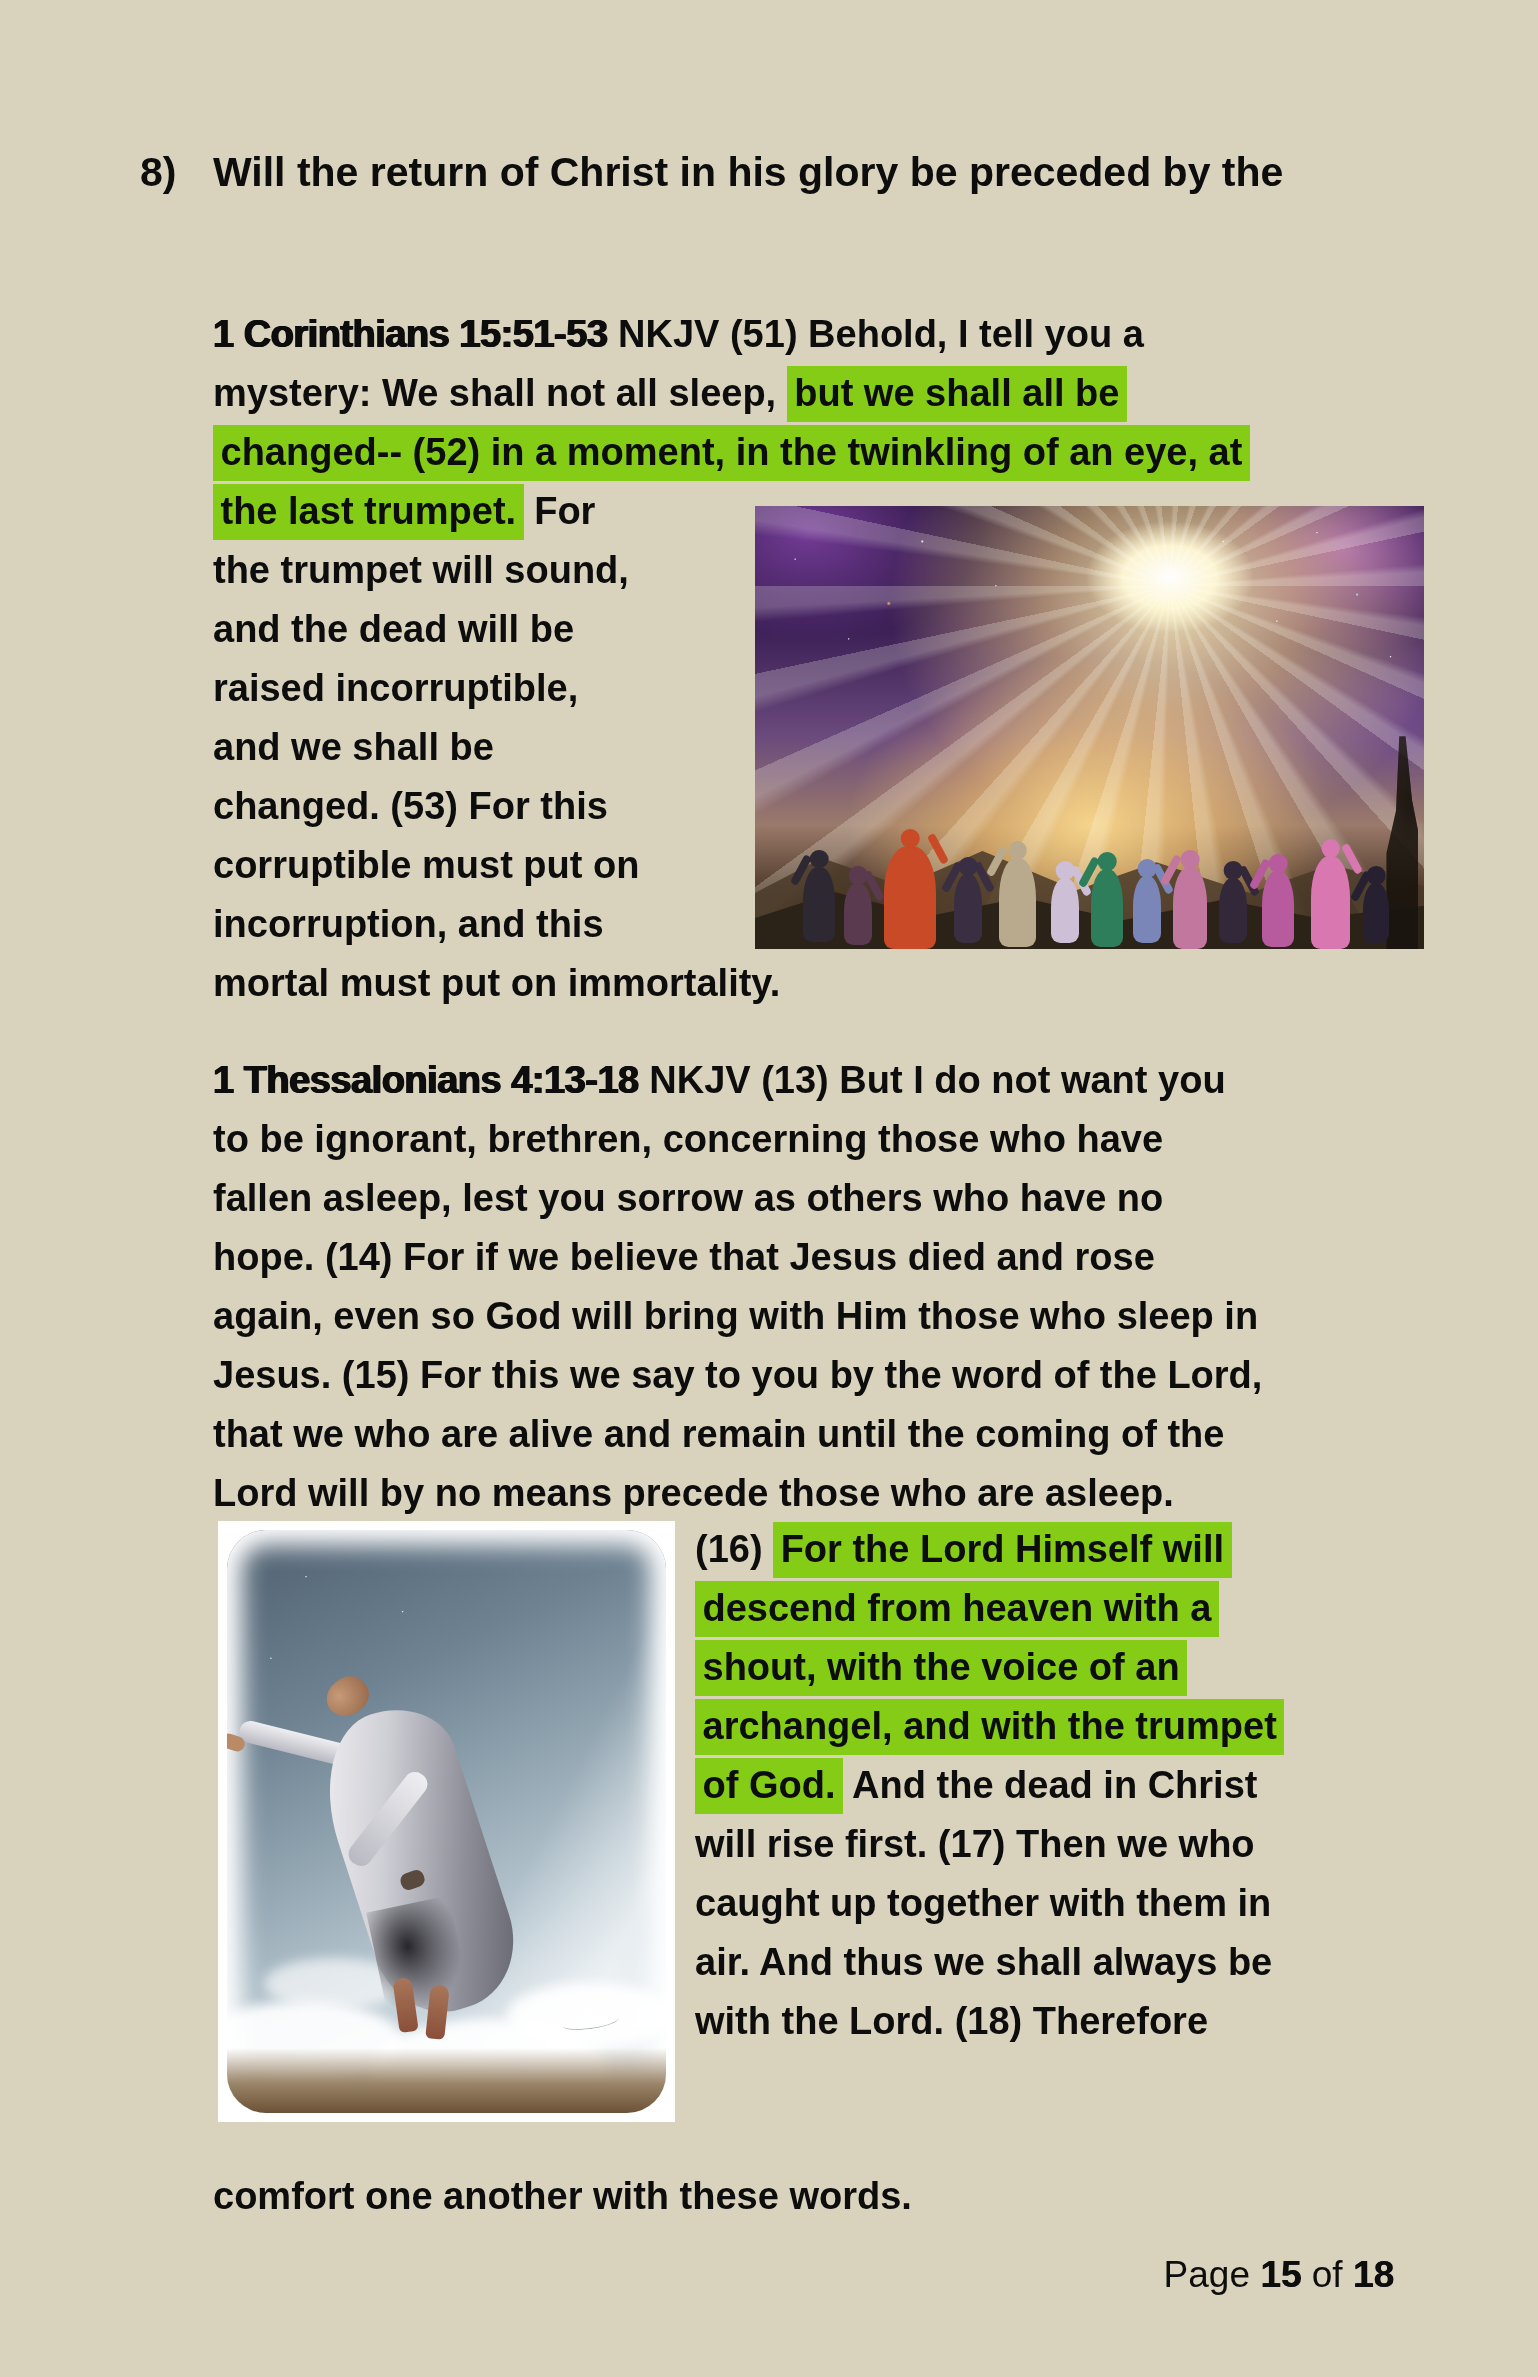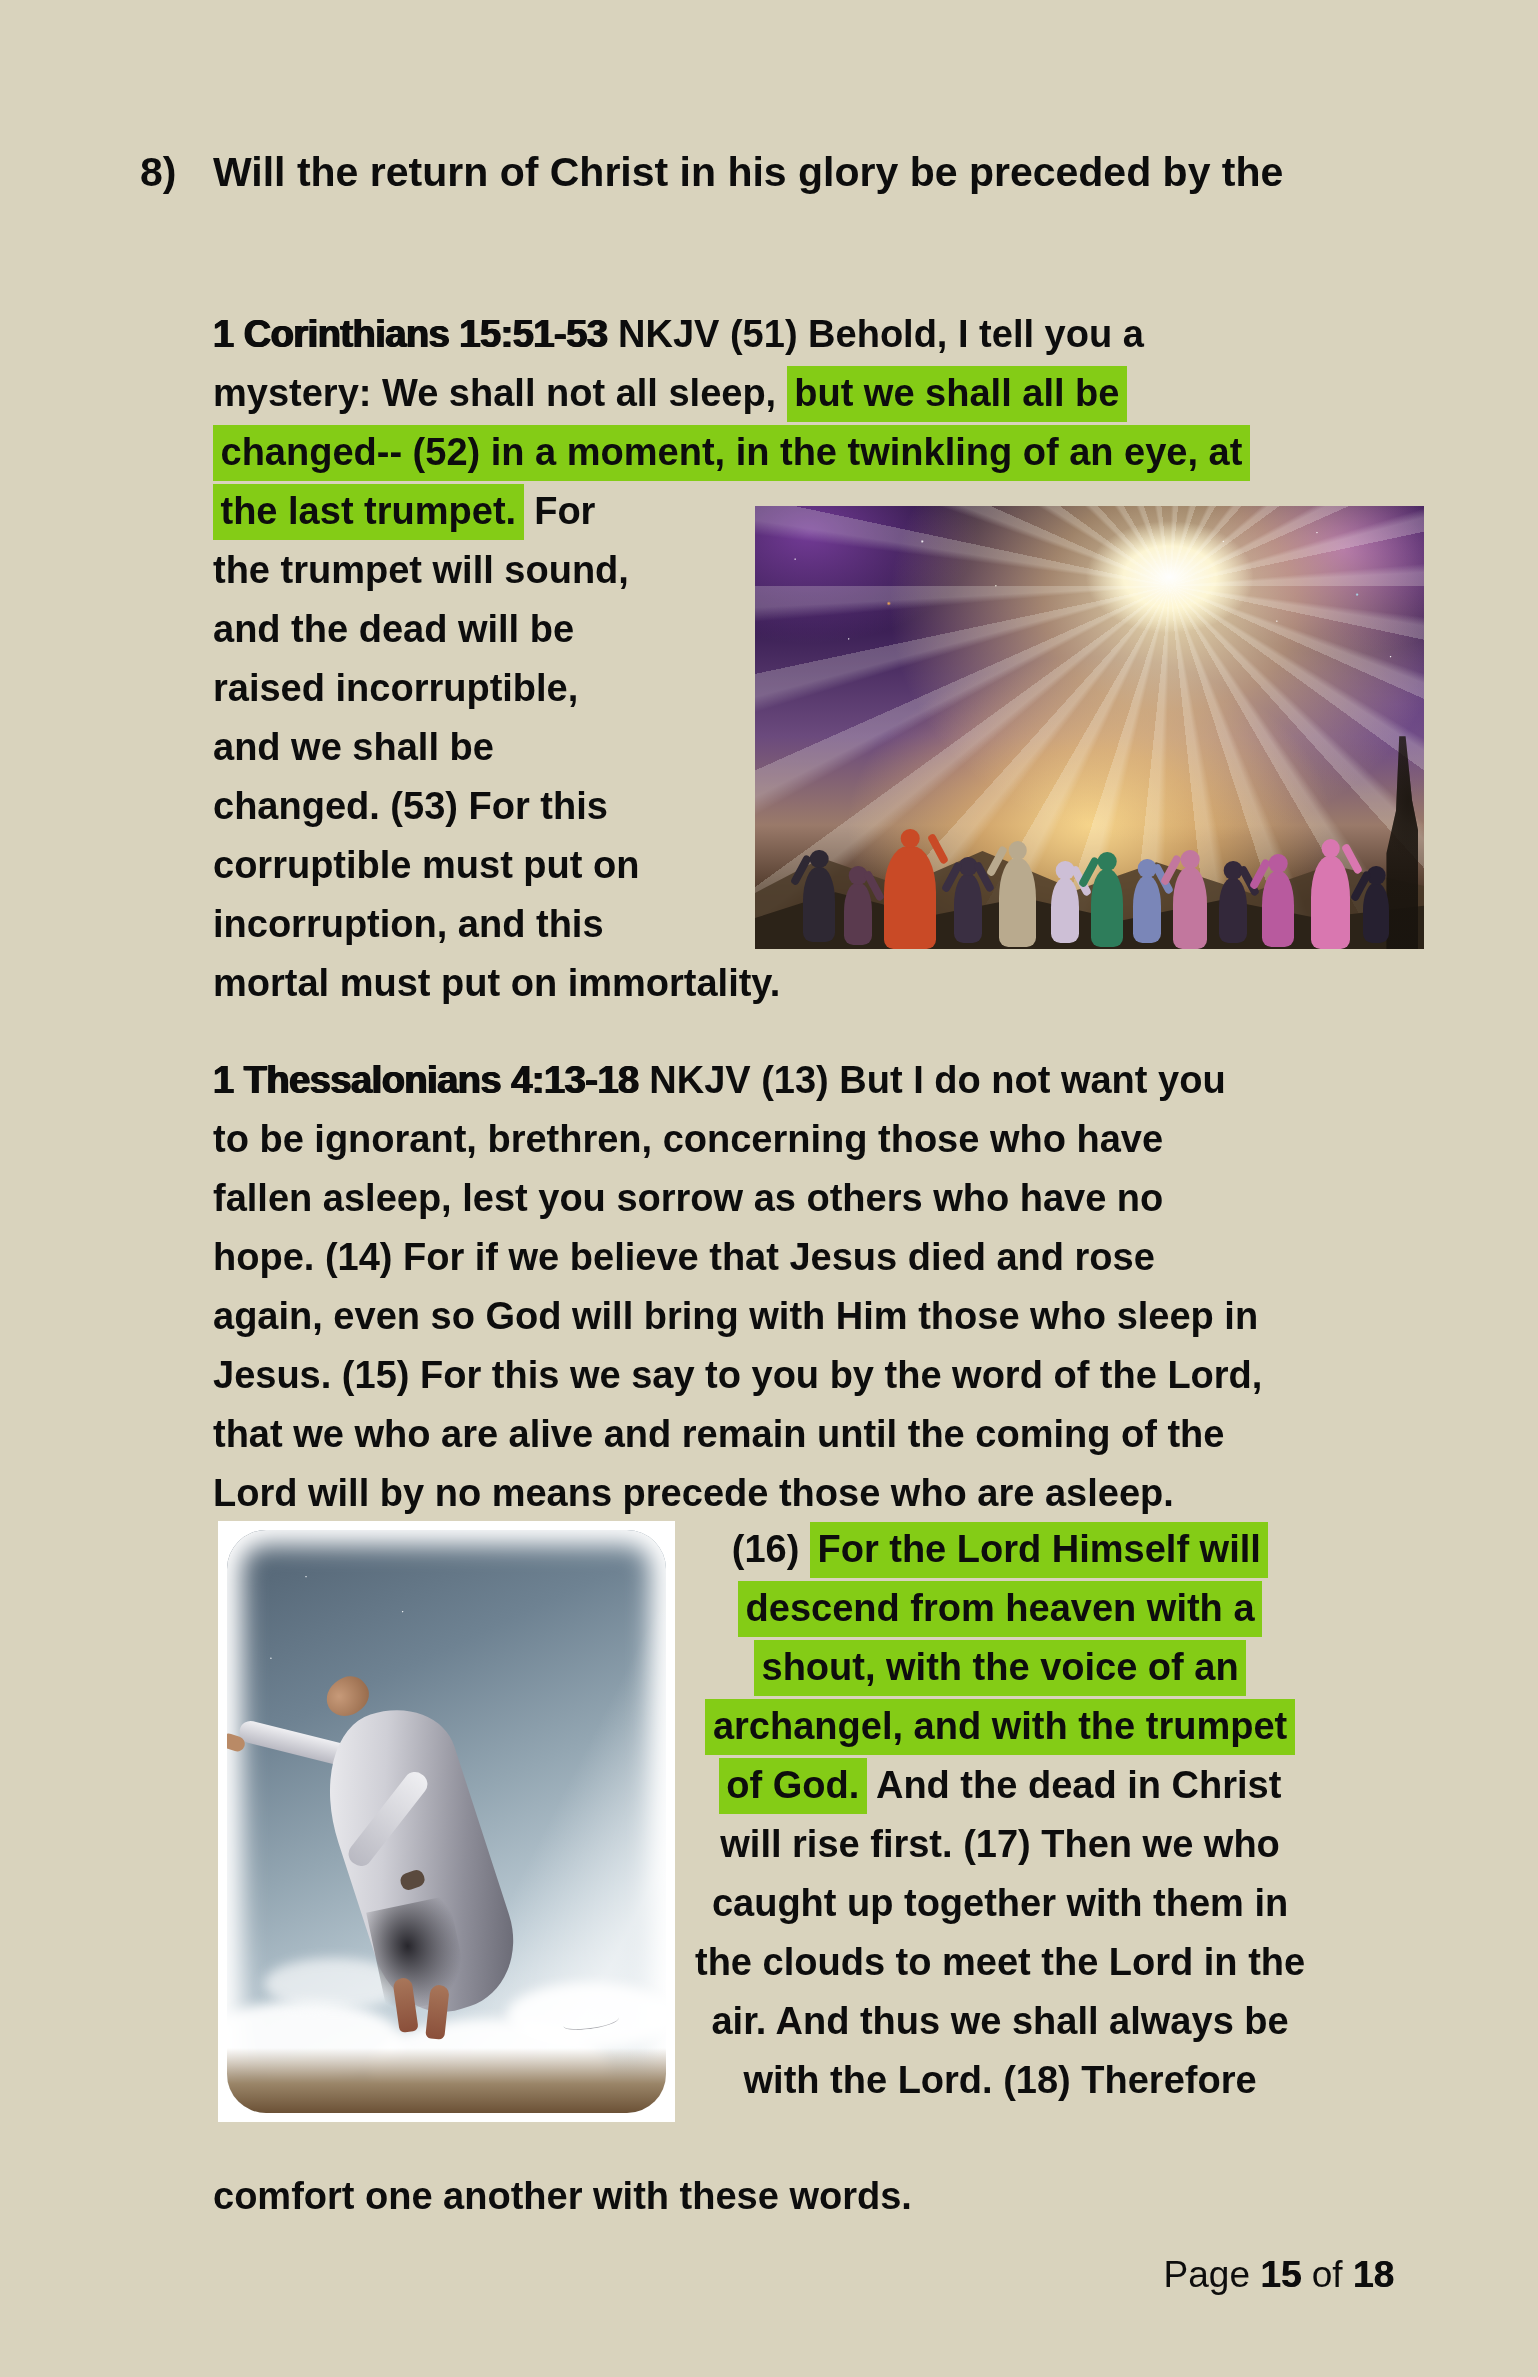--- a/index.html
+++ b/index.html
@@ -265,29 +265,28 @@
         <div class="head"></div>
         <div class="arm right"></div>
         <div class="hand hl2"></div>
         <div class="foot f1"></div>
         <div class="foot f2"></div>
       </div>
       <div class="signature"></div>
     </div>
   </div>
 
-  <div class="abs" style="left:695px;top:1520px;text-align:center;">
+  <div class="abs" style="left:695px;top:1520px;">
       <div class="tline"><span>(16) </span><span class="hl">For the Lord Himself will</span></div>
       <div class="tline"><span class="hl">descend from heaven with a</span></div>
       <div class="tline"><span class="hl">shout, with the voice of an</span></div>
       <div class="tline"><span class="hl">archangel, and with the trumpet</span></div>
       <div class="tline"><span class="hl">of God.</span><span> And the dead in Christ</span></div>
       <div class="tline"><span>will rise first. (17) Then we who</span></div>
       <div class="tline"><span>caught up together with them in</span></div>
-      <div class="tline"><span>the clouds to meet the Lord in the</span></div>
       <div class="tline"><span>air. And thus we shall always be</span></div>
       <div class="tline"><span>with the Lord. (18) Therefore</span></div>
     </div>
 
   <div class="abs tline" style="left:213px;top:2167px;">comfort one another with these words.</div>
 
   <div class="abs footer" style="right:144px;top:2254px;">
     <span class="light">Page</span>
     <span class="heavy">15</span>
     <span class="light">of</span>

